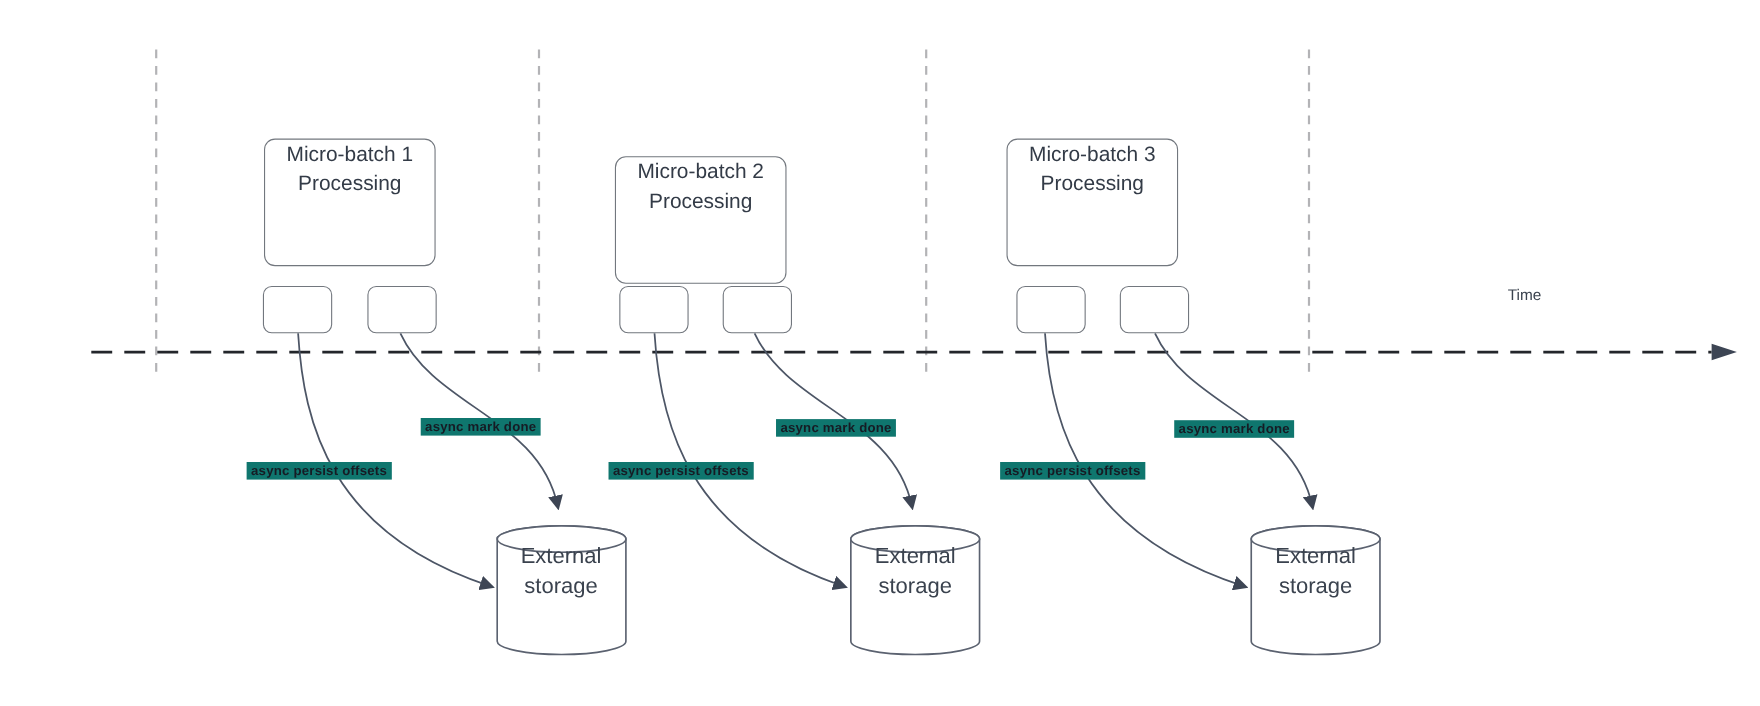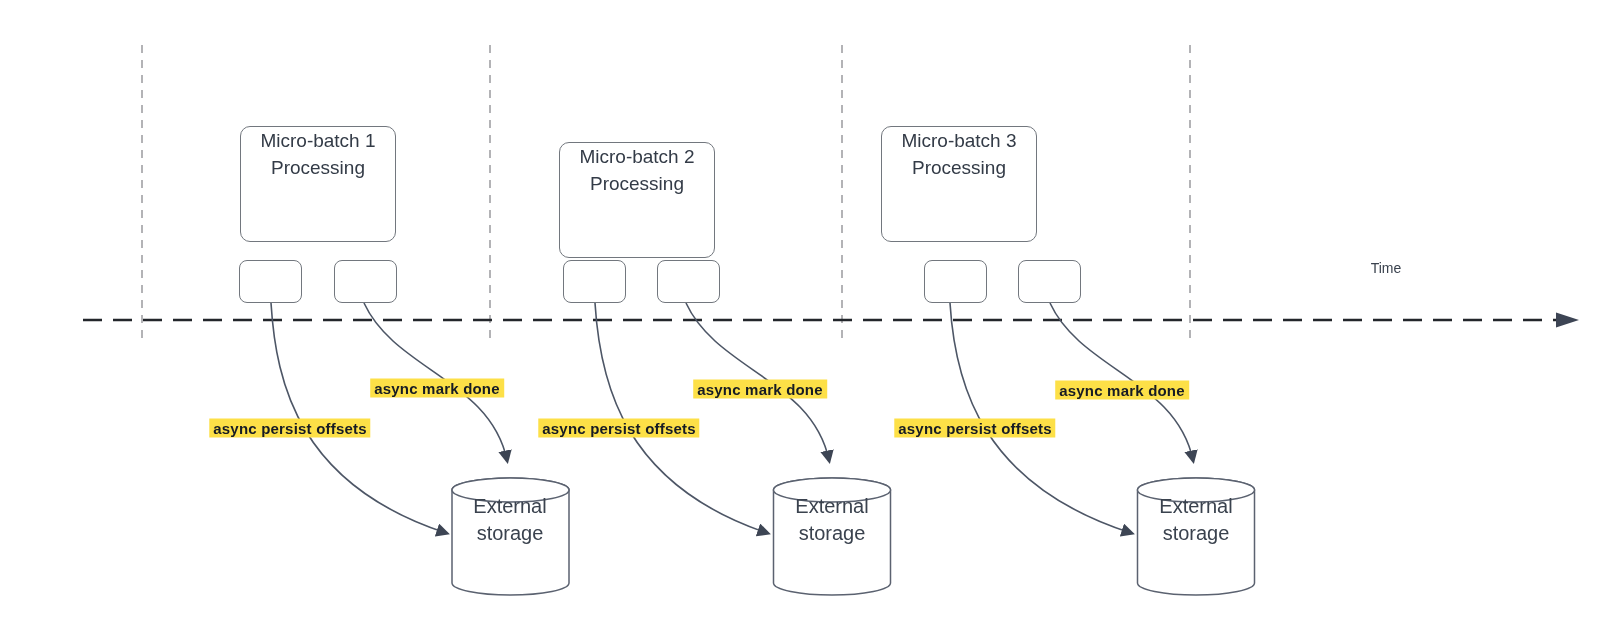--- a/index.html
+++ b/index.html
@@ -39,23 +39,23 @@
     position:absolute;
     width:63px;height:43px;
     border:1px solid var(--shape-border);
     border-radius:8px;
     background:#fff;
     z-index:3;
   }
   .async-label{
     position:absolute;
     transform:translate(-50%,-50%);
-    background:#fde047;
+    background:#0f766e;
     padding:1px 4px;
-    font-size:15px;font-weight:700;
+    font-size:12px;font-weight:700;
     letter-spacing:0.2px;
     color:var(--label-bold);
     white-space:nowrap;
     z-index:4;
   }
   .storage-label{
     position:absolute;
     width:118px;height:100px;
     display:flex;justify-content:center;
     text-align:center;
@@ -142,21 +142,21 @@
   <div class="task-box" style="left:657px;top:260px;"></div>
   <div class="async-label" style="left:619px;top:428px;">async persist offsets</div>
   <div class="async-label" style="left:760px;top:389px;">async mark done</div>
   <div class="storage-label" style="left:773px;top:493px;">
     <div>
       <div>External</div>
       <div>storage</div>
     </div>
   </div>
 
-  <div class="process-box" style="left:881px;top:126px;">
+  <div class="process-box" style="left:915px;top:126px;">
     <div>
       <div>Micro-batch 3</div>
       <div>Processing</div>
     </div>
   </div>
   <div class="task-box" style="left:924px;top:260px;"></div>
   <div class="task-box" style="left:1018px;top:260px;"></div>
   <div class="async-label" style="left:975px;top:428px;">async persist offsets</div>
   <div class="async-label" style="left:1122px;top:390px;">async mark done</div>
   <div class="storage-label" style="left:1137px;top:493px;">

